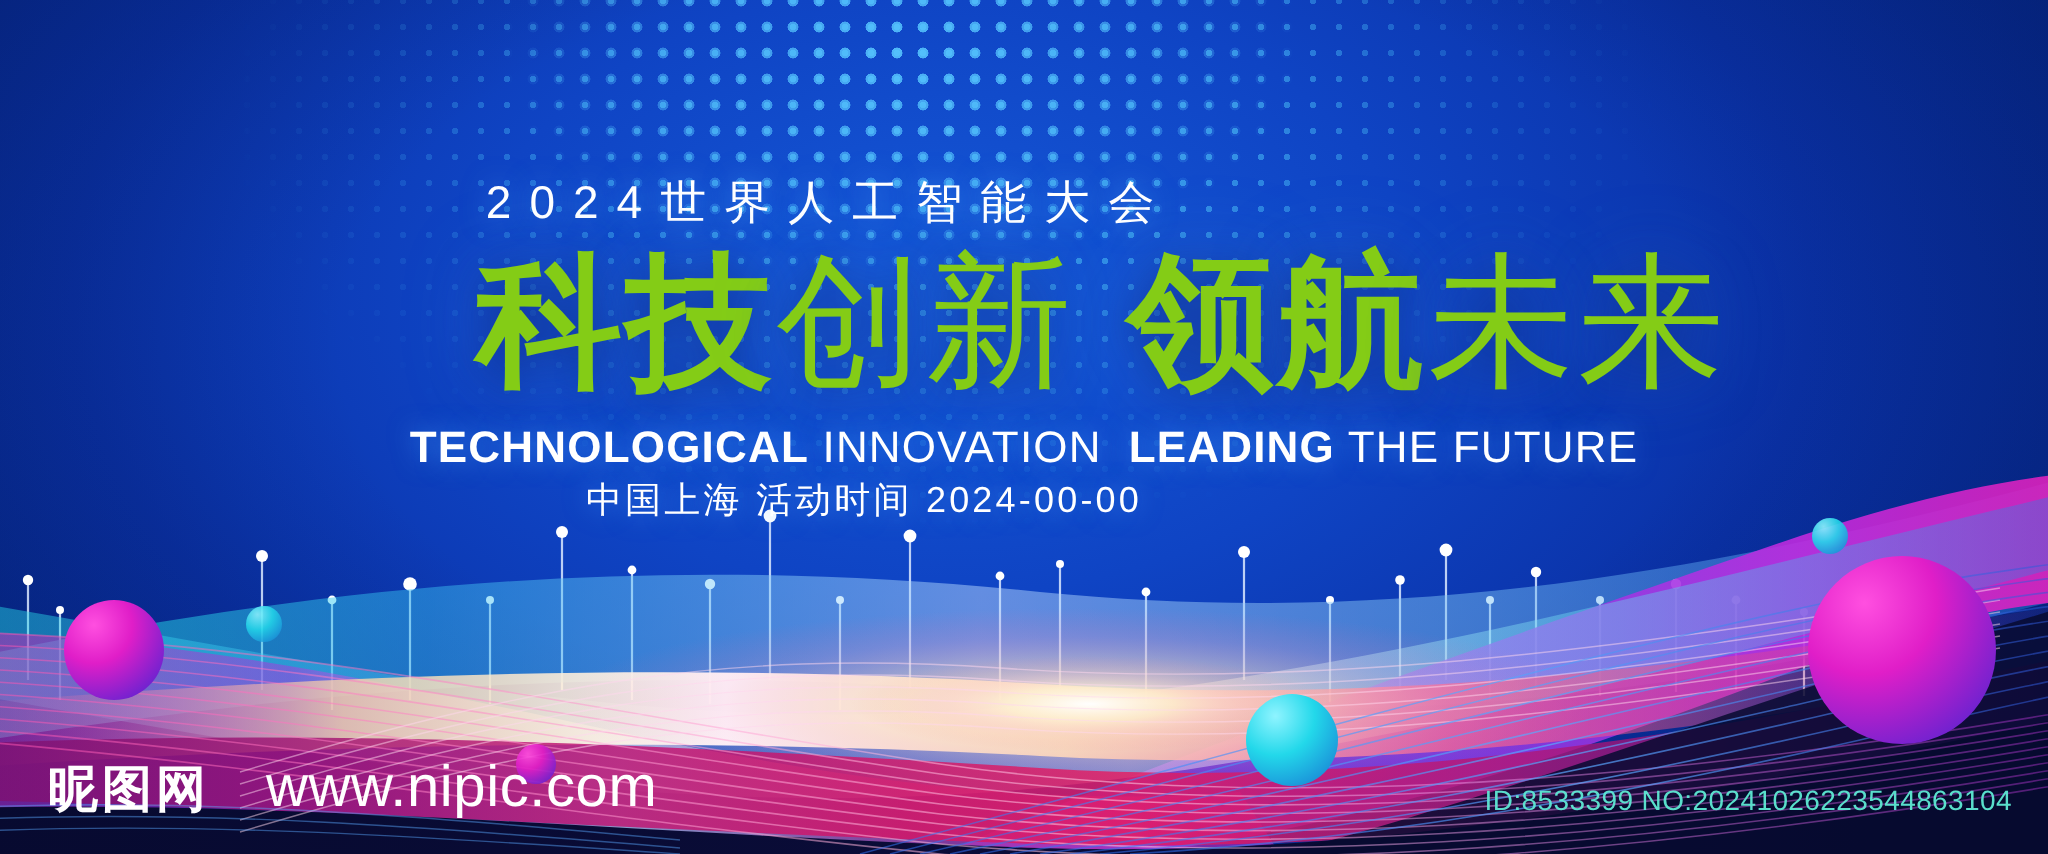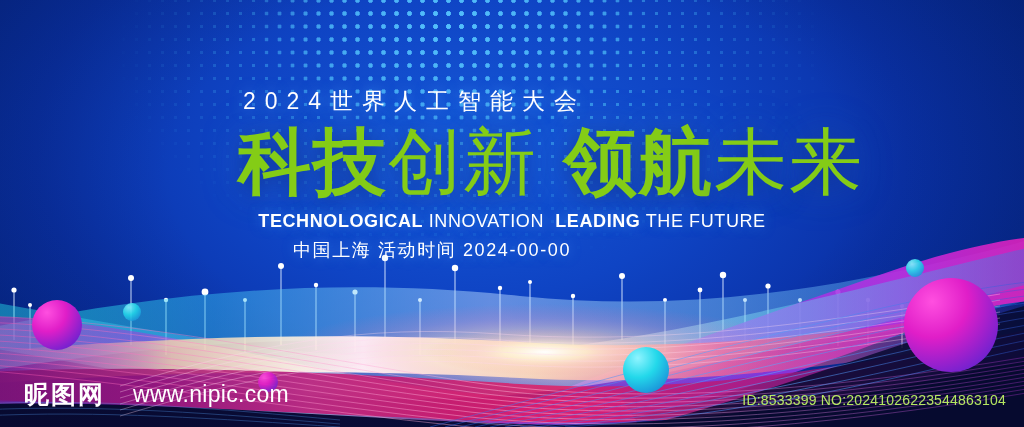--- a/index.html
+++ b/index.html
@@ -71,45 +71,45 @@
     text-shadow:0 3px 22px rgba(10,40,140,.85), 0 0 40px rgba(90,180,255,.35);
     padding-left:39px;
   }
   .t-hv{font-weight:700;}
   .t-lt{font-weight:400;}
   .t-gap{display:inline-block;width:26px;}
 
   .tagline{
     position:absolute;top:211px;left:0;width:1024px;
     text-align:center;color:#ffffff;
-    font-size:18px;letter-spacing:.6px;white-space:nowrap;
+    font-size:22px;letter-spacing:.6px;white-space:nowrap;
     text-shadow:0 0 12px rgba(70,160,255,.6);
   }
   .tagline b{font-weight:700;}
   .tagline span.lt{font-weight:400;}
 
   .infoline{
     position:absolute;top:238px;left:0;width:864px;
     text-align:center;color:#ffffff;
     font-size:18px;letter-spacing:1.6px;white-space:nowrap;
     text-shadow:0 0 12px rgba(70,160,255,.6);
   }
 
   
   .wm{
     position:absolute;left:24px;bottom:16px;
     display:flex;align-items:center;gap:28px;
     color:#ffffff;white-space:nowrap;
   }
   .wm-cn{font-size:25px;font-weight:700;letter-spacing:2px;}
-  .wm-url{font-size:23px;font-weight:400;letter-spacing:.3px;}
+  .wm-url{font-size:29px;font-weight:400;letter-spacing:.3px;}
 
   .idcode{
     position:absolute;right:18px;bottom:19px;
-    color:#bef264;font-size:14px;letter-spacing:.2px;white-space:nowrap;
+    color:#5eead4;font-size:14px;letter-spacing:.2px;white-space:nowrap;
     opacity:.95;
   }
 </style>
 </head>
 <body>
 
 <div id="poster">
 
   <div class="bg-base"></div>
   <div class="dots"></div>

